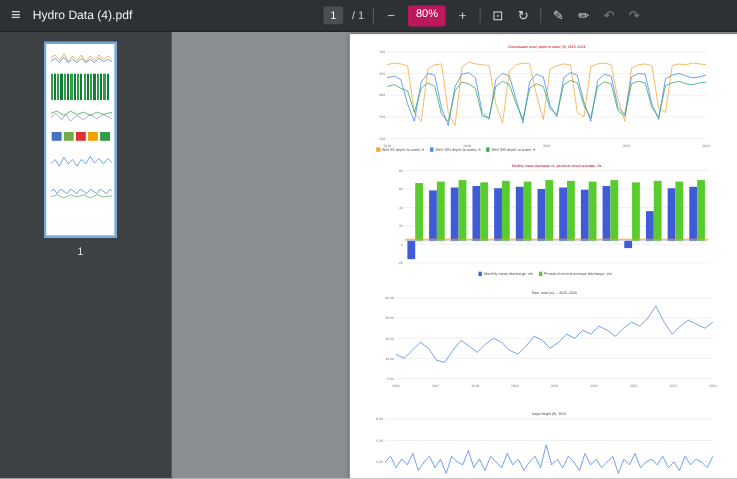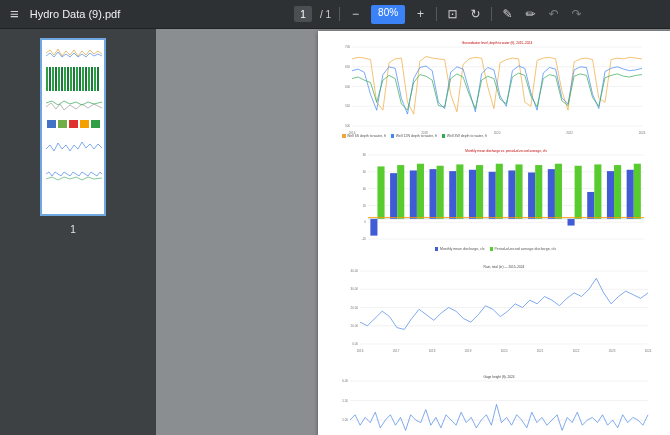--- a/index.html
+++ b/index.html
@@ -16,21 +16,21 @@
   .tb-left{display:flex;align-items:center;gap:11px;padding-left:10px}
   .menu-btn{font-size:15px;line-height:28px;color:#d5d5d5;cursor:pointer}
   .doc-title{font-size:11px;color:#f1f1f1;white-space:nowrap}
   .tb-center{position:absolute;left:294px;top:0;height:28px;display:flex;align-items:center;gap:8px}
   .page-box{
     width:18px;height:16px;background:#4b4e52;border:none;border-radius:2px;
     color:#fff;font-size:10px;text-align:center;padding:0;font-family:"Liberation Sans",sans-serif;
   }
   .slash{font-size:10px;color:#cfcfcf;white-space:nowrap}
   .tb-btn{font-size:12px;color:#d3d3d3;min-width:15px;text-align:center;cursor:pointer;line-height:28px}
-  .zoom-box{min-width:28px;height:19px;background:#3b82f6;border-radius:2px;color:#fff;font-size:10px;
+  .zoom-box{min-width:28px;height:19px;background:#be185d;border-radius:2px;color:#fff;font-size:10px;
     text-align:center;line-height:16px;padding:0 3px;cursor:pointer}
   .tb-sep{width:1px;height:14px;background:#56595d}
   .dim{color:#7b7e82}
   
   .sidebar{position:absolute;left:0;top:28px;width:156px;height:407px;background:#3e4143;border-right:1px solid #2c2e30}
   .thumb{
     position:absolute;left:40px;top:10px;width:66px;height:178px;background:#fff;
     border:2px solid #6fa8e0;box-sizing:border-box;padding:5px 4px 4px 4px;
     display:flex;flex-direction:column;gap:6px;cursor:pointer;
   }
@@ -55,21 +55,21 @@
   .lgi{display:inline-flex;align-items:center;margin-right:5px}
   .lgb{width:3.5px;height:3.5px;display:inline-block;margin-right:1.5px}
   svg{display:block;font-family:"Liberation Sans",sans-serif}
 </style>
 </head>
 <body>
 
 <div class="toolbar">
   <div class="tb-left">
     <span class="menu-btn">≡</span>
-    <span class="doc-title">Hydro Data (9).pdf</span>
+    <span class="doc-title">Hydro Data (4).pdf</span>
   </div>
   <div class="tb-center">
     <input class="page-box" value="1" style="">
     <span class="slash">/ 1</span>
     <span class="tb-sep"></span>
     <span class="tb-btn">−</span>
     <span class="zoom-box">80%</span>
     <span class="tb-btn">+</span>
     <span class="tb-sep"></span>
     <span class="tb-btn">⊡</span>

